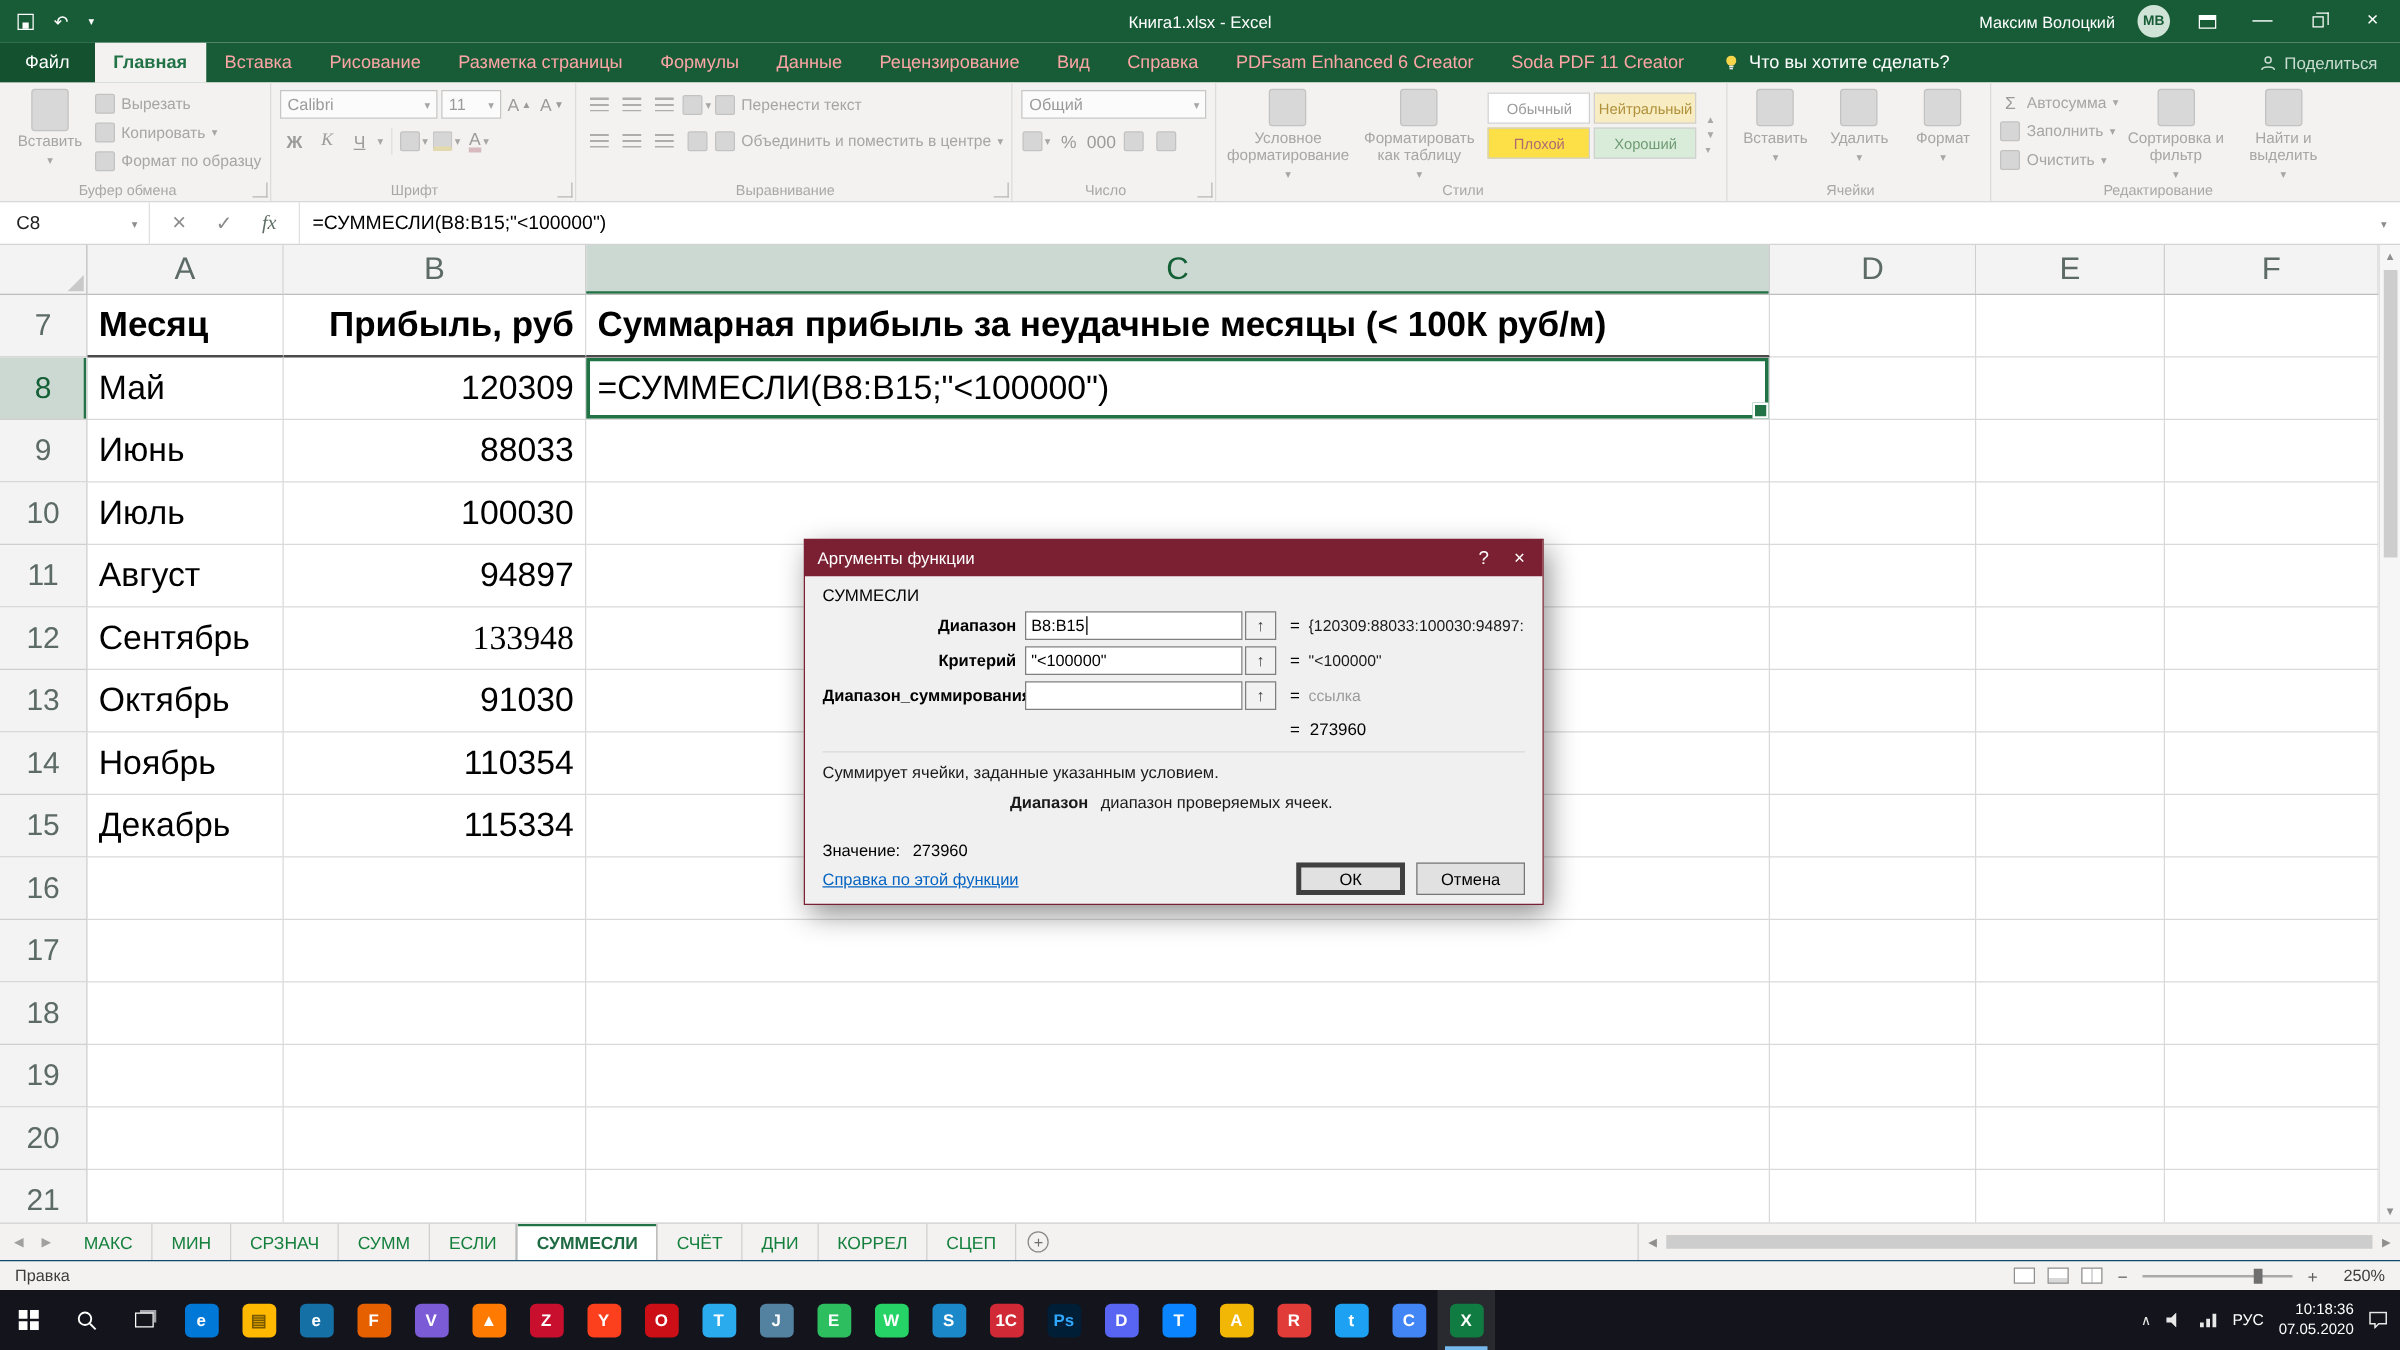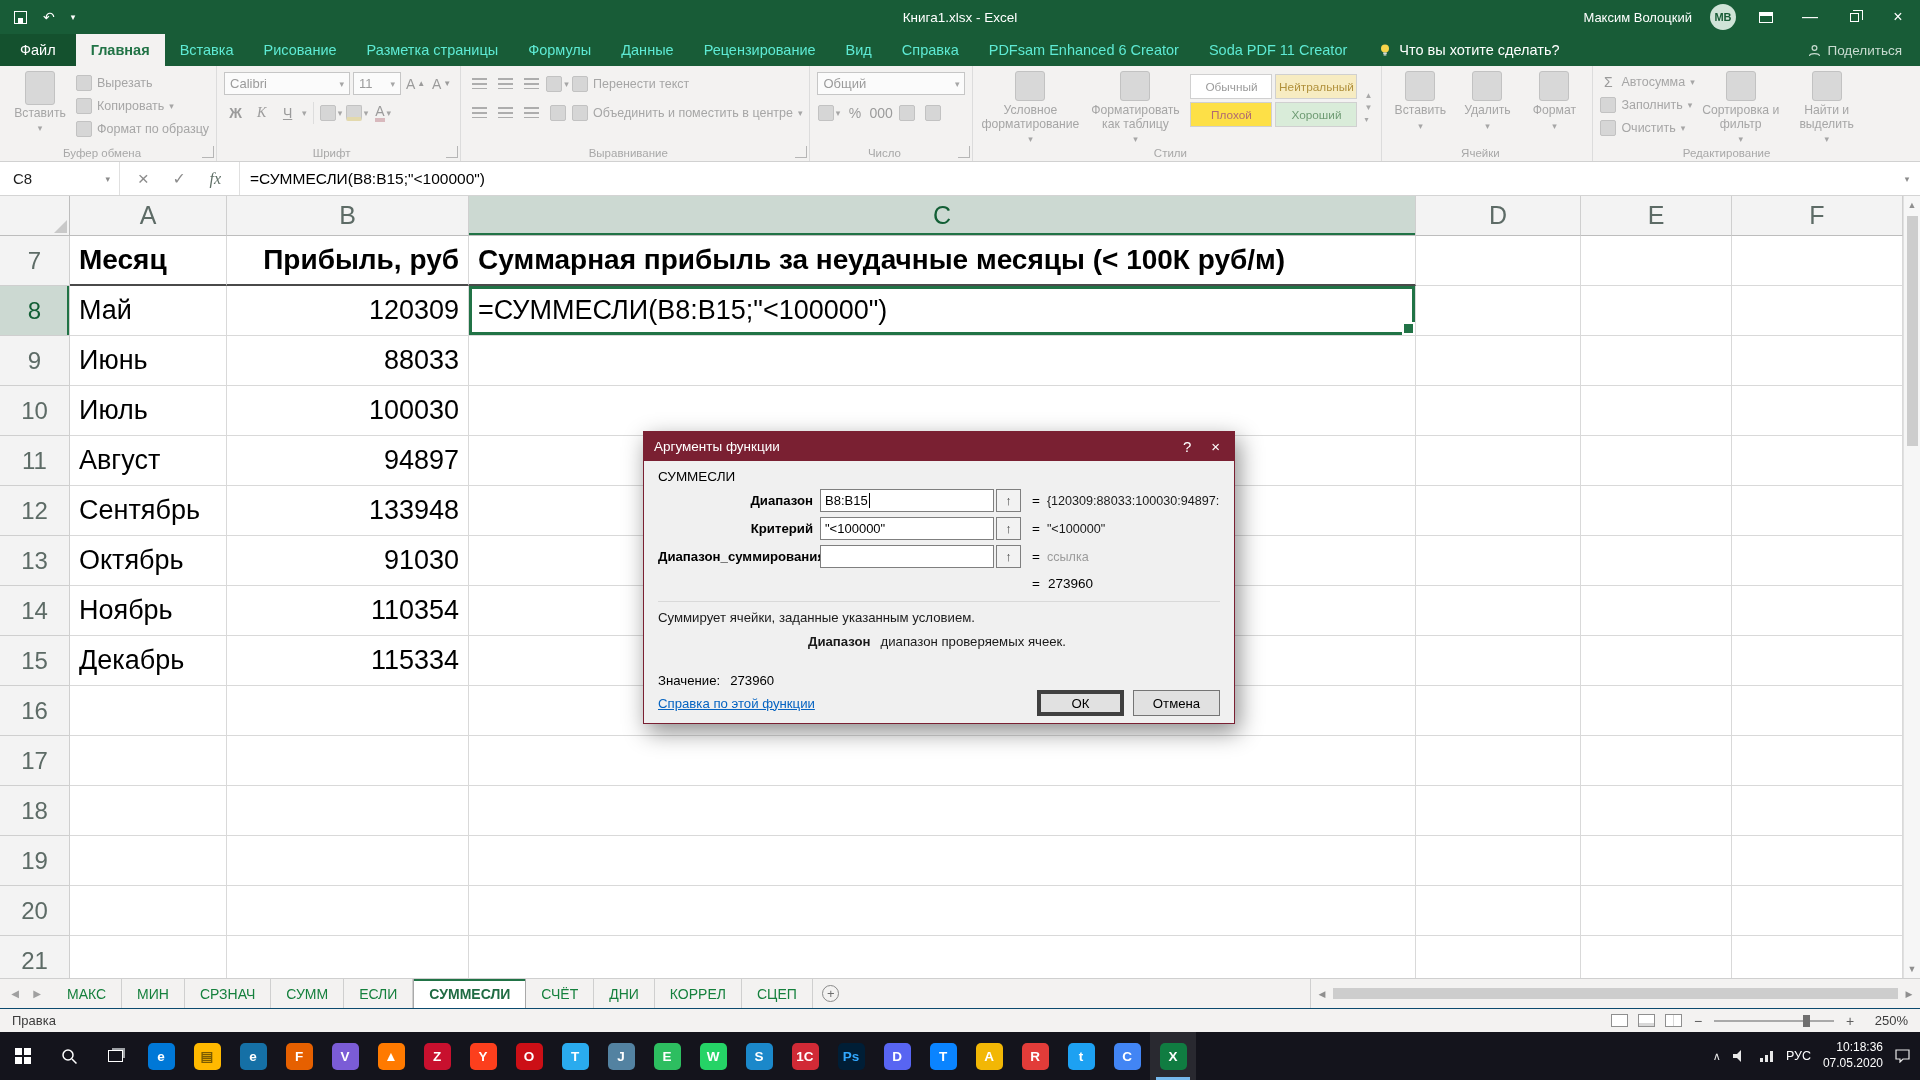--- a/index.html
+++ b/index.html
@@ -18,21 +18,21 @@
   .tb-right{margin-left:auto;display:flex;align-items:center;height:100%;z-index:1}
   .avatar{width:26px;height:26px;border-radius:50%;background:#cfe3d7;color:#185c37;font-weight:700;font-size:11px;display:flex;align-items:center;justify-content:center;margin-right:8px}
   .user-name{font-size:13px;margin-right:18px}
   .win-btn{width:44px;height:100%;display:flex;align-items:center;justify-content:center;font-size:16px;color:#fff}
   .restore-ic{width:9px;height:9px;border:1.2px solid #fff;position:relative}
   .restore-ic::before{content:"";position:absolute;top:-4px;left:2px;width:9px;height:9px;border-top:1.2px solid #fff;border-right:1.2px solid #fff}
   .ribbonopts-ic{width:14px;height:11px;border:1.2px solid #fff;border-top-width:4px}
 
   
   .ribbon-tabs{flex:0 0 32px;background:#185c37;display:flex;align-items:stretch}
-  .rtab{display:flex;align-items:center;padding:0 15px;font-size:14.5px;color:#5eead4;white-space:nowrap}
+  .rtab{display:flex;align-items:center;padding:0 15px;font-size:14.5px;color:#fca5a5;white-space:nowrap}
   .rtab.file{background:#14512e;color:#fff;padding:0 20px}
   .rtab.active{background:#f3f2f1;color:#217346;font-weight:600}
   .tellme{display:flex;align-items:center;gap:7px;padding:0 16px;font-size:14.5px;color:#fff;white-space:nowrap}
   .share{margin-left:auto;display:flex;align-items:center;gap:6px;padding:0 18px;font-size:13.5px;color:#c9dcd1;white-space:nowrap}
 
   
   .ribbon{flex:0 0 96px;background:#f3f2f1;border-bottom:1px solid #d1d1d1;display:flex;align-items:stretch;padding:0 2px;color:#a6a6a6;overflow:hidden}
   .rgroup{position:relative;display:flex;flex-direction:column;padding:3px 7px 16px;border-right:1px solid #dcdcdc;flex:0 0 auto}
   .rg-label{position:absolute;left:0;right:14px;bottom:2px;text-align:center;font-size:11.5px;color:#a8a8a8;white-space:nowrap}
   .launcher{position:absolute;right:2px;bottom:3px;width:12px;height:12px;border-right:1.5px solid #a8a8a8;border-bottom:1.5px solid #a8a8a8;opacity:.8}
@@ -519,21 +519,21 @@
             <div class="cell" style="width: 157px;">Август</div>
             <div class="cell num" style="width: 242px;">94897</div>
             <div class="cell" style="width: 947px;"></div>
             <div class="cell" style="width: 165px;"></div>
             <div class="cell" style="width: 151px;"></div>
             <div class="cell" style="width: 171px;"></div>
           </div>
           <div class="grow">
             <div class="rhead">12</div>
             <div class="cell" style="width: 157px;">Сентябрь</div>
-            <div class="cell num" style="width: 242px;">133948</div>
+            <div class="cell num" style="width: 242px; font-family: Liberation Serif, serif;">133948</div>
             <div class="cell" style="width: 947px;"></div>
             <div class="cell" style="width: 165px;"></div>
             <div class="cell" style="width: 151px;"></div>
             <div class="cell" style="width: 171px;"></div>
           </div>
           <div class="grow">
             <div class="rhead">13</div>
             <div class="cell" style="width: 157px;">Октябрь</div>
             <div class="cell num" style="width: 242px;">91030</div>
             <div class="cell" style="width: 947px;"></div>

